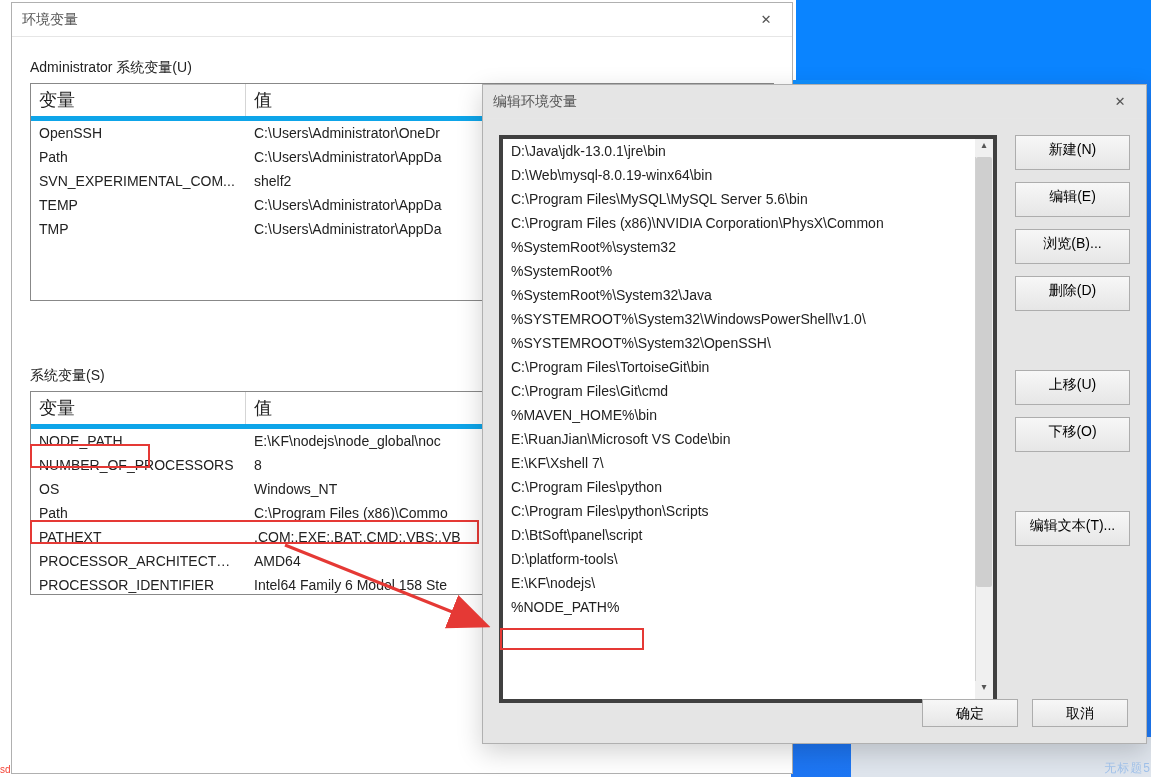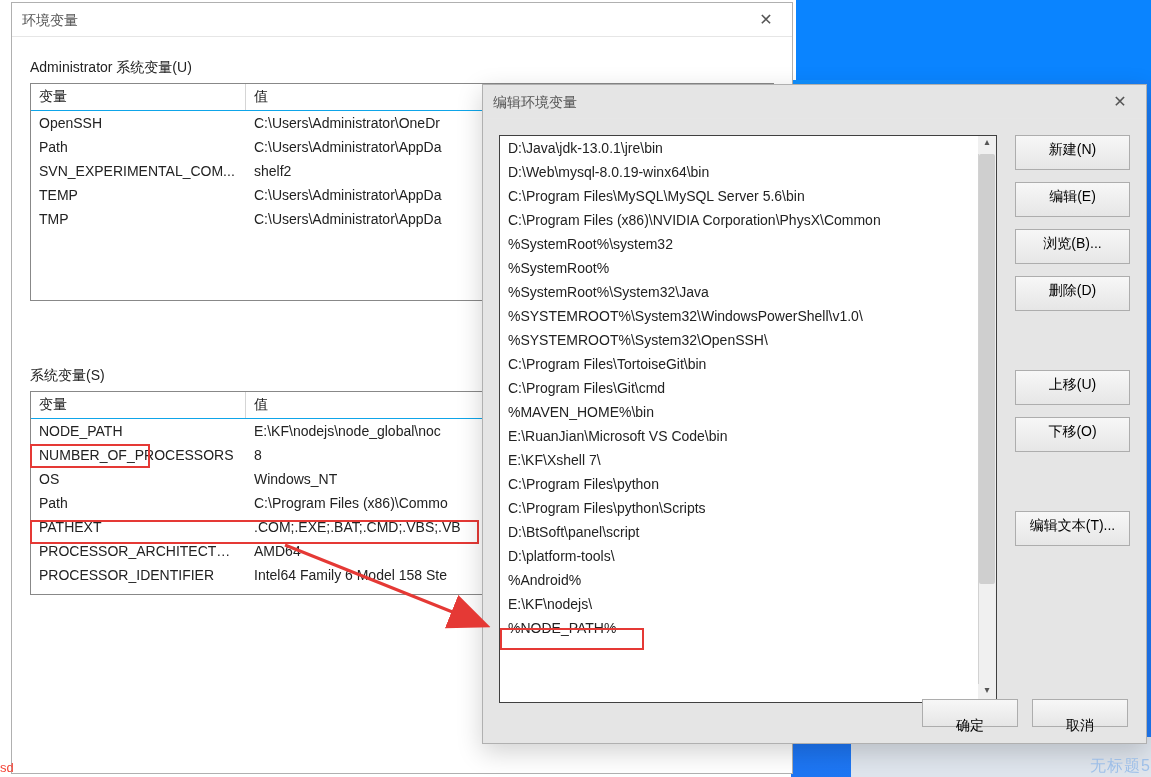--- a/index.html
+++ b/index.html
@@ -12,72 +12,72 @@
     background:#0a84ff; z-index:0; }
   .desktop-strip::after { content:""; position:absolute; right:0; top:80px; width:360px; height:700px;
     background:linear-gradient(150deg,#1091ff 0%,#1a6ff0 40%,#1f7af5 100%); }
   .taskbar { position:absolute; right:0; bottom:0; width:300px; height:40px;
     background:#dfe5ed; z-index:1; }
 
   
   .win-back { position:absolute; left:11px; top:2px; width:782px; height:772px;
     background:#fff; border:1px solid #b0b0b0; z-index:2; }
   .titlebar { height:34px; line-height:34px; display:flex; align-items:center;
-    padding:0 10px; border-bottom:1px solid #e6e6e6; color:#555; }
+    padding:0 10px; border-bottom:1px solid #e6e6e6; color:#555;font-family:Liberation Mono, monospace; }
   .titlebar .title { flex:1; font-size:14px; }
   .titlebar .close { width:32px; text-align:center; font-size:16px; color:#555; cursor:default; }
 
   .group-label { margin:22px 0 6px 18px; font-size:14px; color:#222; }
   .listview { margin:0 18px; border:1px solid #888; height:218px; background:#fff; overflow:hidden; }
-  .listheader { display:flex; border-bottom:1px solid #0ea5e9; font-size:14px; color:#222;align-items:center;}
+  .listheader { display:flex; border-bottom:5px solid #0ea5e9; font-size:18px; color:#222;align-items:center;}
   .listheader .col1 { width:215px; padding:4px 8px; border-right:1px solid #d5d5d5;}
   .listheader .col2 { flex:1; padding:4px 8px;}
   .listbody .row { display:flex; height:24px; line-height:24px; white-space:nowrap;
     overflow:hidden; font-size:14px; color:#222;}
   .listbody .row .cell1 { width:215px; padding:0 8px; overflow:hidden; text-overflow:ellipsis;}
   .listbody .row .cell2 { flex:1; padding:0 8px; overflow:hidden; text-overflow:ellipsis;}
 
   .button-row { margin:10px 18px 0 18px; display:flex; justify-content:flex-end; gap:10px; }
   .wbtn { min-width:90px; height:28px; border:1px solid #adadad;
-    background:linear-gradient(#f7f7f7,#e6e6e6); font-size:14px; padding:12px 10px; text-align:center;
+    background:linear-gradient(#f7f7f7,#e6e6e6); font-size:14px; padding:0 10px; text-align:center;
     line-height:26px; cursor:default;}
 
   
   .hl { position:absolute; border:2px solid #e53935; pointer-events:none; }
 
   
   .arrow-svg { position:absolute; z-index:12; pointer-events:none; }
 
   
   .win-front { position:absolute; left:482px; top:84px; width:665px; height:660px;
     background:#e5e5e5; border:1px solid #b0b0b0; z-index:10; box-shadow:0 8px 24px rgba(0,0,0,.18);}
   .edit-body { display:flex; padding:16px 16px 6px 16px; height:590px; }
-  .path-listbox { flex:1; margin-right:18px; border:1px solid #404040; position:relative;
+  .path-listbox { flex:1; margin-right:18px; border:4px solid #404040; position:relative;
     background:#fff; overflow:hidden; }
   .path-listbox .scroll { position:absolute; inset:0; overflow:hidden; }
   .path-item { height:24px; line-height:24px; padding:0 8px; font-size:14px; color:#222;
     white-space:nowrap; overflow:hidden; text-overflow:ellipsis;}
   .vscrollbar { position:absolute; right:0; top:0; width:18px; height:100%;
     background:#f0f0f0; border-left:1px solid #d2d2d2;}
   .vthumb { position:absolute; right:1px; width:16px; background:#cfcfcf; border-radius:2px;}
   .varrow { position:absolute; right:0; width:18px; height:18px; text-align:center;
     font-size:10px; color:#555; background:#f0f0f0;}
 
   .side-buttons { width:115px; display:flex; flex-direction:column; gap:12px;}
   .side-buttons .spacer { height:35px; }
   .sbtn { width:115px; height:35px; border:1px solid #adadad;
     background:linear-gradient(#f7f7f7,#e6e6e6); font-size:14px; line-height:26px;
     text-align:center; cursor:default;}
 
   .okcancel { position:absolute; right:18px; bottom:16px; display:flex; gap:14px;}
 
   
-  .wmark { position:absolute; right:0; bottom:0; font-size:16px; color:#86b2e8; z-index:15;
+  .wmark { position:absolute; right:0; bottom:0; font-size:12px; color:#86b2e8; z-index:15;
     letter-spacing:1px; opacity:.7;text-align:center; }
-  .sd { position:absolute; left:0; bottom:2px; font-size:13px; color:#f44336; z-index:15; }
+  .sd { position:absolute; left:0; bottom:2px; font-size:10px; color:#f44336; z-index:15; }
 </style>
 </head>
 <body>
 
 <div class="desktop-strip"></div>
 <div class="taskbar"></div>
 
 <div class="win-back">
   <div class="titlebar">
     <span class="title">环境变量</span>
@@ -185,21 +185,20 @@
           <div class="path-item">%SYSTEMROOT%\System32\OpenSSH\</div>
           <div class="path-item">C:\Program Files\TortoiseGit\bin</div>
           <div class="path-item">C:\Program Files\Git\cmd</div>
           <div class="path-item">%MAVEN_HOME%\bin</div>
           <div class="path-item">E:\RuanJian\Microsoft VS Code\bin</div>
           <div class="path-item">E:\KF\Xshell 7\</div>
           <div class="path-item">C:\Program Files\python</div>
           <div class="path-item">C:\Program Files\python\Scripts</div>
           <div class="path-item">D:\BtSoft\panel\script</div>
           <div class="path-item">D:\platform-tools\</div>
-          <div class="path-item">%Android%</div>
           <div class="path-item">E:\KF\nodejs\</div>
           <div class="path-item">%NODE_PATH%</div>
         </div>
       <div class="vscrollbar">
         <div class="varrow" style="top:0">▴</div>
         <div class="vthumb" style="top:18px; height:430px"></div>
         <div class="varrow" style="bottom:0">▾</div>
       </div>
     </div>
     <div class="side-buttons">

